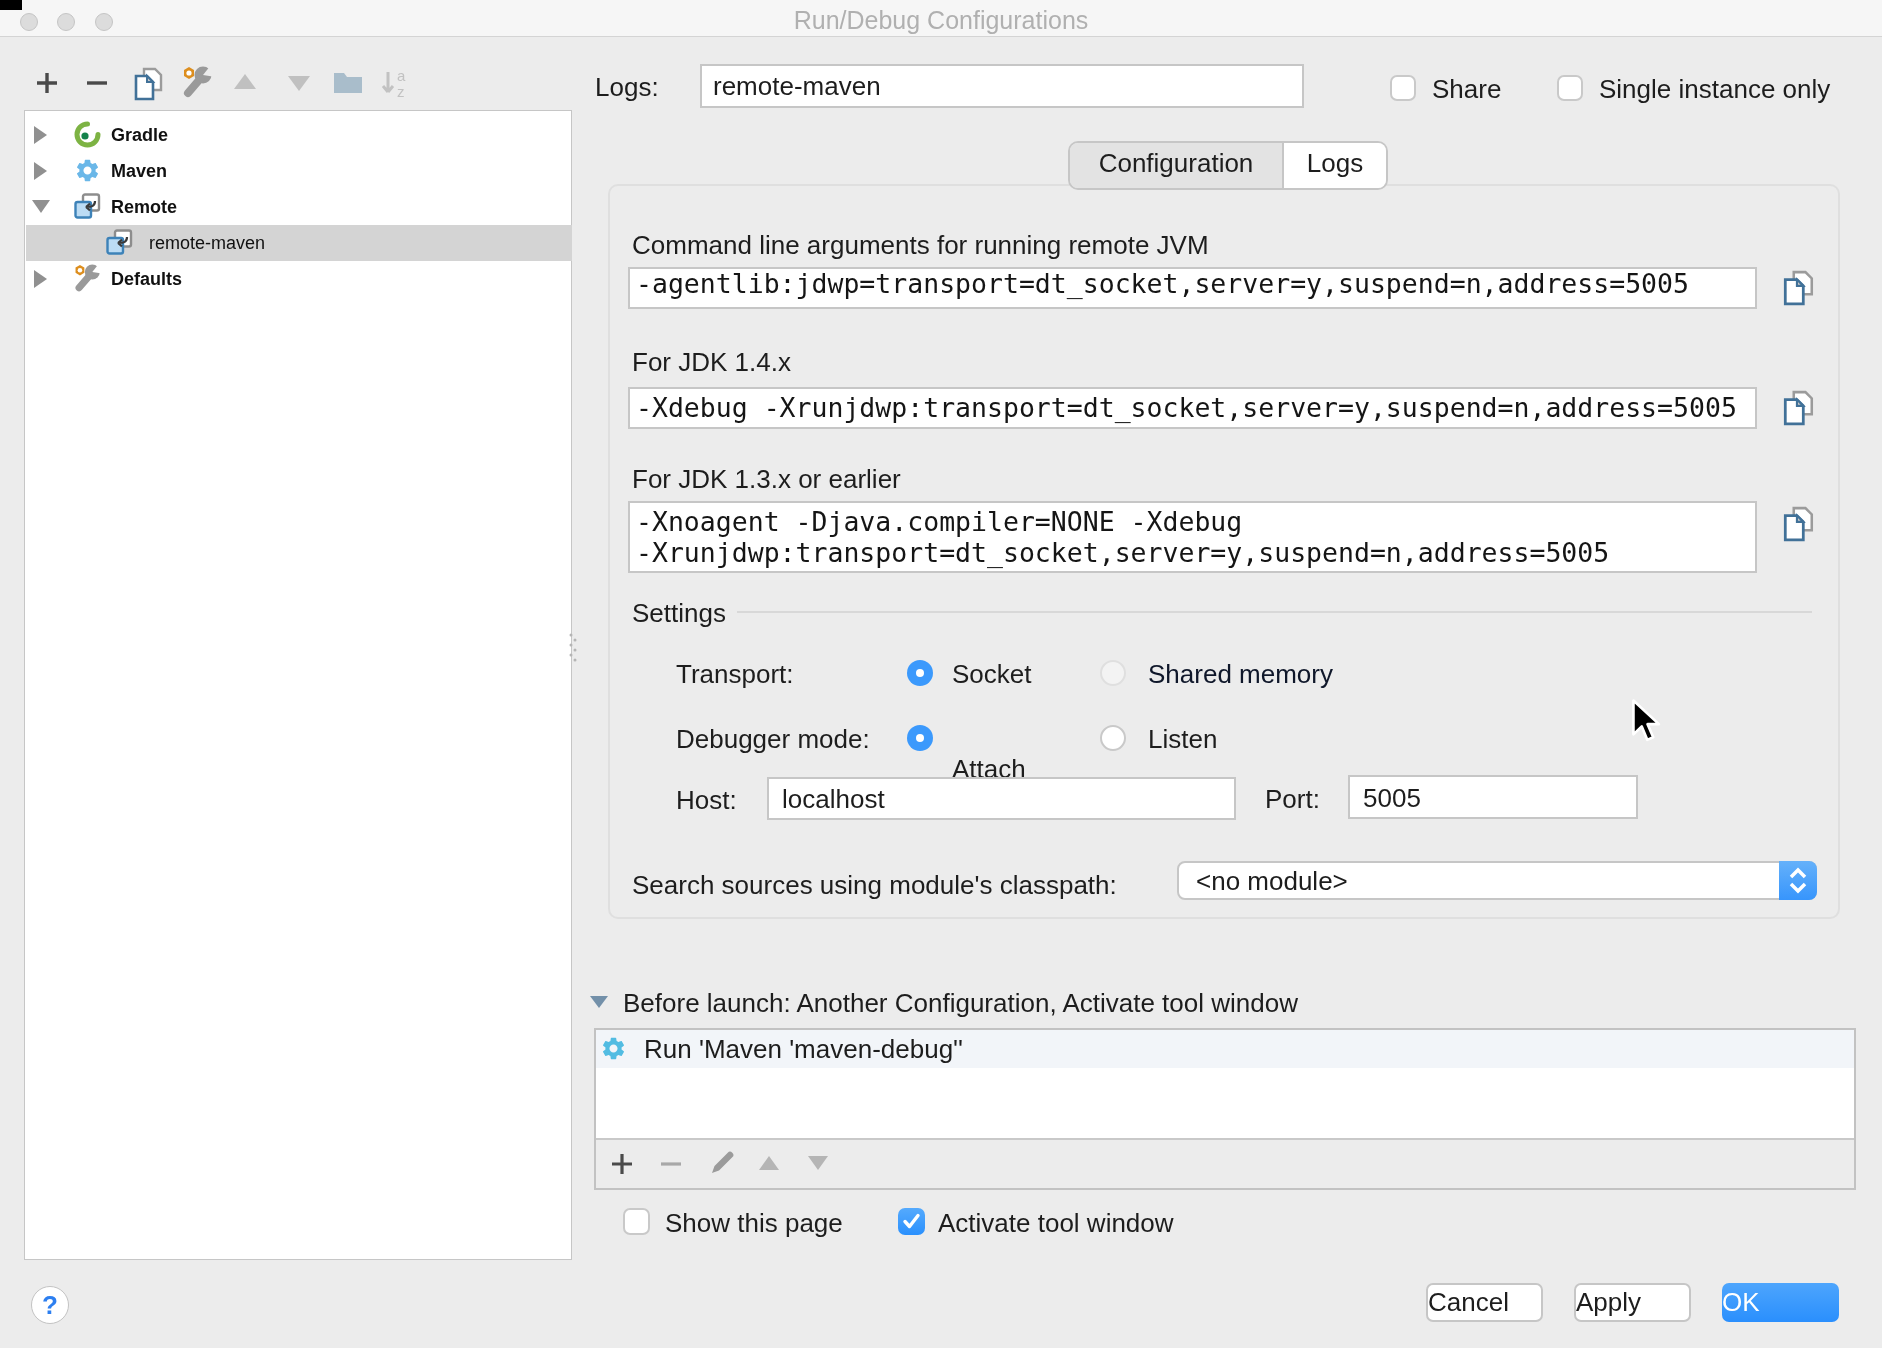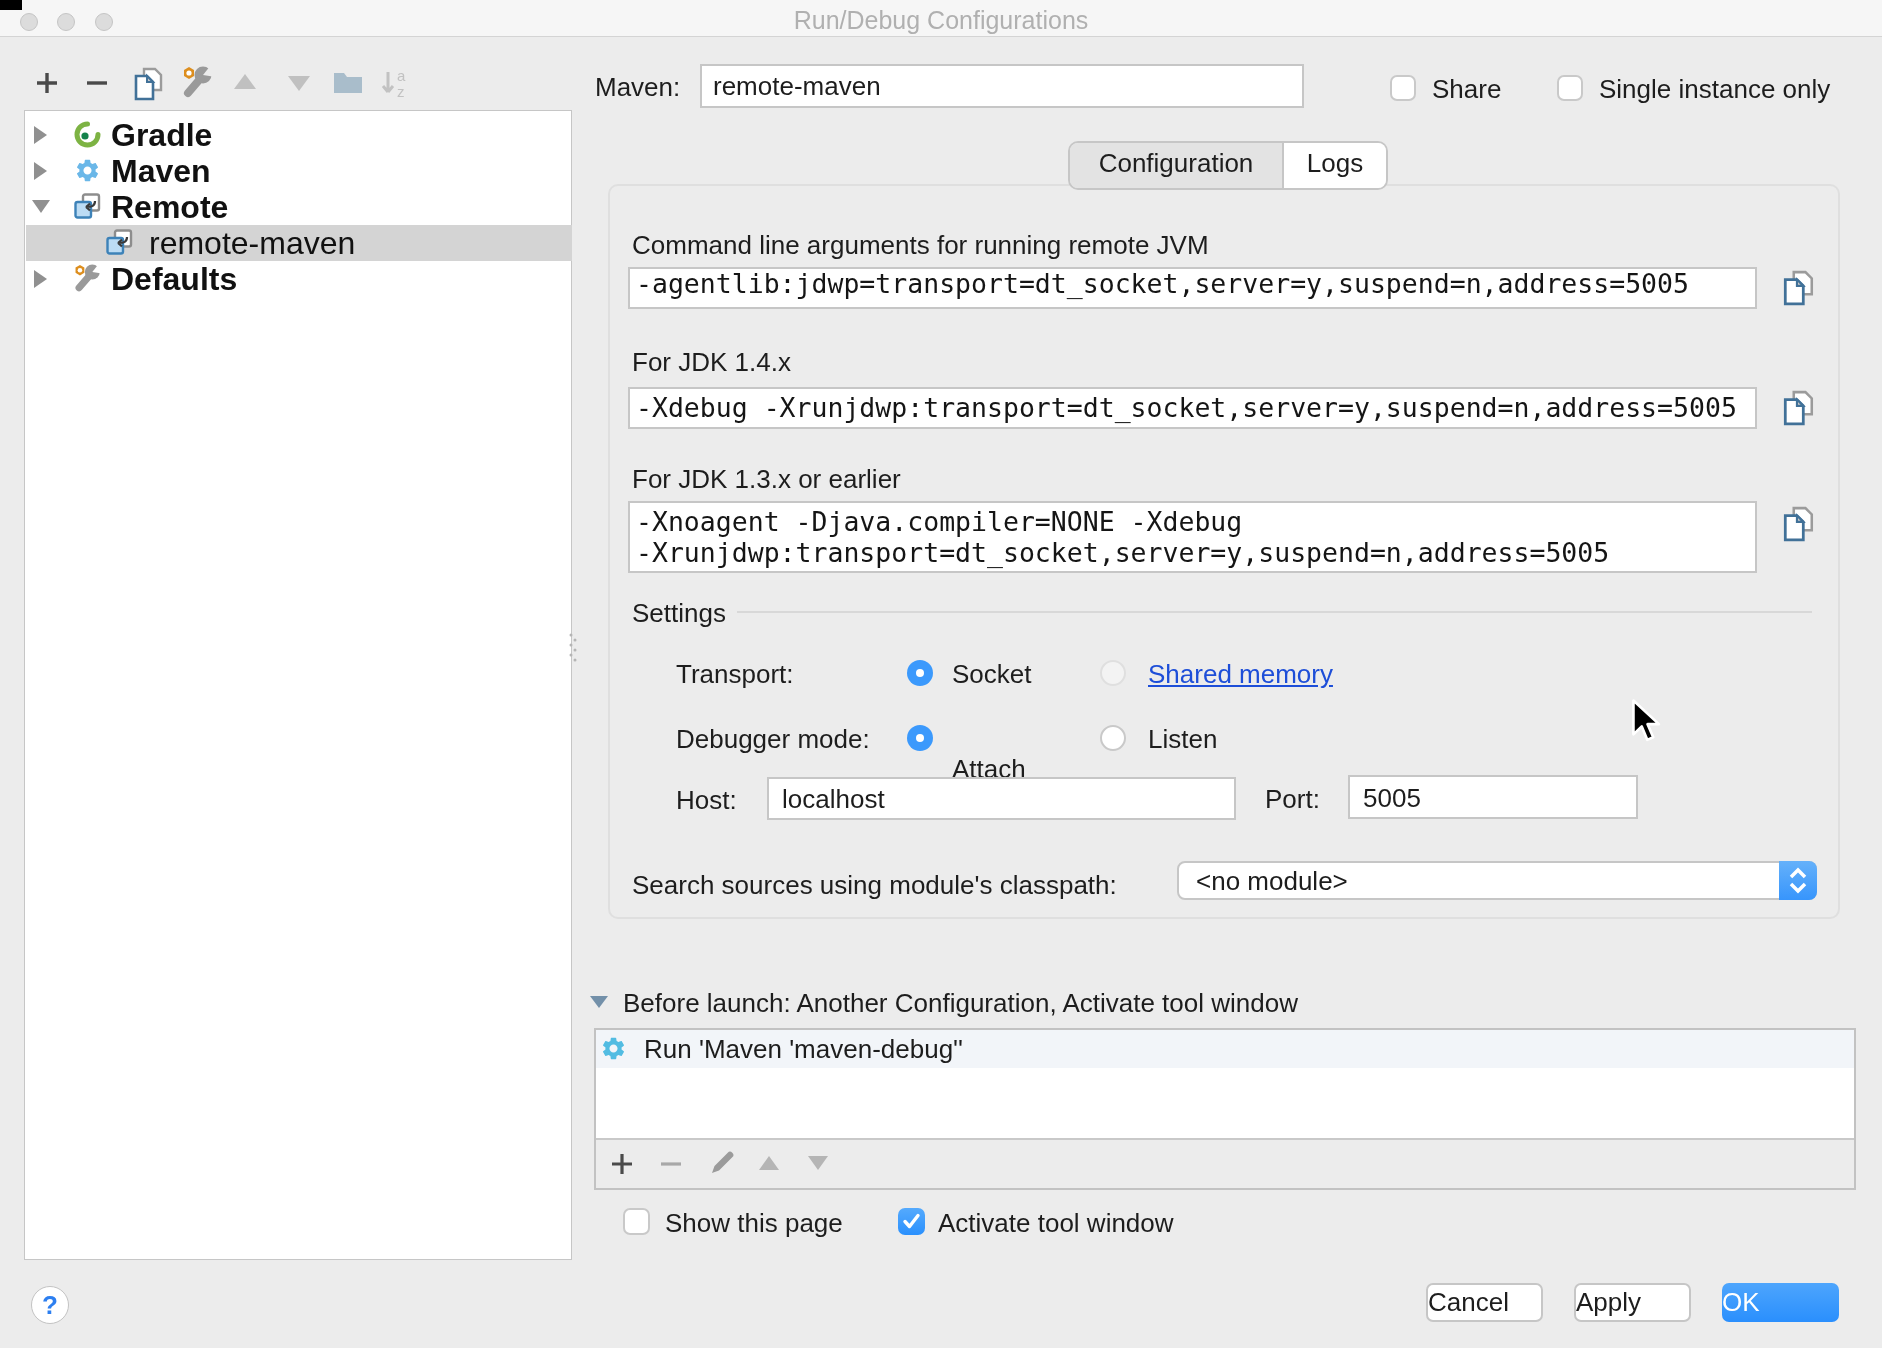--- a/index.html
+++ b/index.html
@@ -12,21 +12,21 @@
   .cb.checked{background:linear-gradient(#55aafd,#2a90fd);border:none;}
   .radio{position:absolute;width:26px;height:26px;border-radius:50%;box-sizing:border-box;}
   .radio.sel{background:#3b99fc;}
   .radio.sel::after{content:"";position:absolute;left:9px;top:9px;width:8px;height:8px;border-radius:50%;background:#fff;}
   .radio.un{background:#fff;border:2px solid #c9c9c9;}
   .radio.dis{background:#f3f3f3;border:2px solid #dfdfdf;}
   .btn{position:absolute;top:1283px;width:117px;height:39px;border-radius:7px;background:#fff;border:2px solid #c6c6c6;box-sizing:border-box;font-size:26px;color:#1d1d1d;text-align:left;line-height:35px;}
   .tri-r{width:0;height:0;border-top:9px solid transparent;border-bottom:9px solid transparent;border-left:13px solid #909090;}
   .tri-d{width:0;height:0;border-left:9px solid transparent;border-right:9px solid transparent;border-top:13px solid #909090;}
   .treerow{position:absolute;left:1px;height:36px;width:546px;}
-  .treelbl{position:absolute;font-size:32px;color:#111;top:3px;line-height:30px;white-space:nowrap;}
+  .treelbl{position:absolute;font-size:18px;color:#111;top:3px;line-height:30px;white-space:nowrap;}
   svg{display:block;}
 </style>
 </head>
 <body>
 
 <div class="abs" style="left:0;top:0;width:1882px;height:37px;background:#f6f6f6;border-bottom:1px solid #d4d4d4;box-sizing:border-box;"></div>
 <div class="abs" style="left:20px;top:13px;width:18px;height:18px;border-radius:50%;background:#dcdcdc;border:1px solid #c5c5c5;box-sizing:border-box;"></div>
 <div class="abs" style="left:57px;top:13px;width:18px;height:18px;border-radius:50%;background:#dcdcdc;border:1px solid #c5c5c5;box-sizing:border-box;"></div>
 <div class="abs" style="left:95px;top:13px;width:18px;height:18px;border-radius:50%;background:#dcdcdc;border:1px solid #c5c5c5;box-sizing:border-box;"></div>
 <div class="lbl" style="left:0;top:5px;width:1882px;text-align:center;color:#b0b0b0;font-size:25px;">Run/Debug Configurations</div>
@@ -139,21 +139,21 @@
         <circle cx="2" cy="3" r="1.5"></circle>
         <circle cx="6" cy="8" r="1.5"></circle>
         <circle cx="2" cy="13" r="1.5"></circle>
         <circle cx="6" cy="18" r="1.5"></circle>
         <circle cx="2" cy="23" r="1.5"></circle>
         <circle cx="6" cy="28" r="1.5"></circle>
       </g>
     </svg>
 </div>
 
-<div class="lbl" style="left:595px;top:72px;">Maven:</div>
+<div class="lbl" style="left:595px;top:72px;">Logs:</div>
 <div class="field" style="left:700px;top:64px;width:604px;height:44px;">
   <div class="lbl" style="left:11px;top:5px;">remote-maven</div>
 </div>
 <div class="cb" style="left:1390px;top:75px;"></div>
 <div class="lbl" style="left:1432px;top:74px;">Share</div>
 <div class="cb" style="left:1557px;top:75px;"></div>
 <div class="lbl" style="left:1599px;top:74px;">Single instance only</div>
 
 <div class="abs" style="left:1068px;top:141px;width:320px;height:49px;border:2px solid #c6c6c6;border-radius:10px;box-sizing:border-box;display:flex;overflow:hidden;z-index:5;">
   <div style="width:214px;background:#e3e3e3;border-right:2px solid #c6c6c6;box-sizing:border-box;text-align:center;font-size:26px;color:#1d1d1d;line-height:40px;">Configuration</div>
@@ -199,21 +199,21 @@
   </svg>
 </div>
 
 <div class="lbl" style="left:632px;top:598px;">Settings</div>
 <div class="abs" style="left:737px;top:611px;width:1075px;height:2px;background:#d8d8d8;"></div>
 
 <div class="lbl" style="left:676px;top:659px;">Transport:</div>
 <div class="radio sel" style="left:907px;top:660px;"></div>
 <div class="lbl" style="left:952px;top:659px;">Socket</div>
 <div class="radio dis" style="left:1100px;top:660px;"></div>
-<div class="lbl" style="left:1148px;top:659px;color:#1d4ed8;text-decoration:underline;">Shared memory</div>
+<div class="lbl" style="left:1148px;top:659px;color:#0f172a;">Shared memory</div>
 
 <div class="lbl" style="left:676px;top:724px;">Debugger mode:</div>
 <div class="radio sel" style="left:907px;top:725px;"></div>
 <div class="lbl" style="left:952px;top:724px;margin-top:30px;">Attach</div>
 <div class="radio un" style="left:1100px;top:725px;"></div>
 <div class="lbl" style="left:1148px;top:724px;">Listen</div>
 
 <div class="lbl" style="left:676px;top:785px;">Host:</div>
 <div class="field" style="left:767px;top:777px;width:469px;height:43px;">
   <div class="lbl" style="left:13px;top:5px;">localhost</div>

